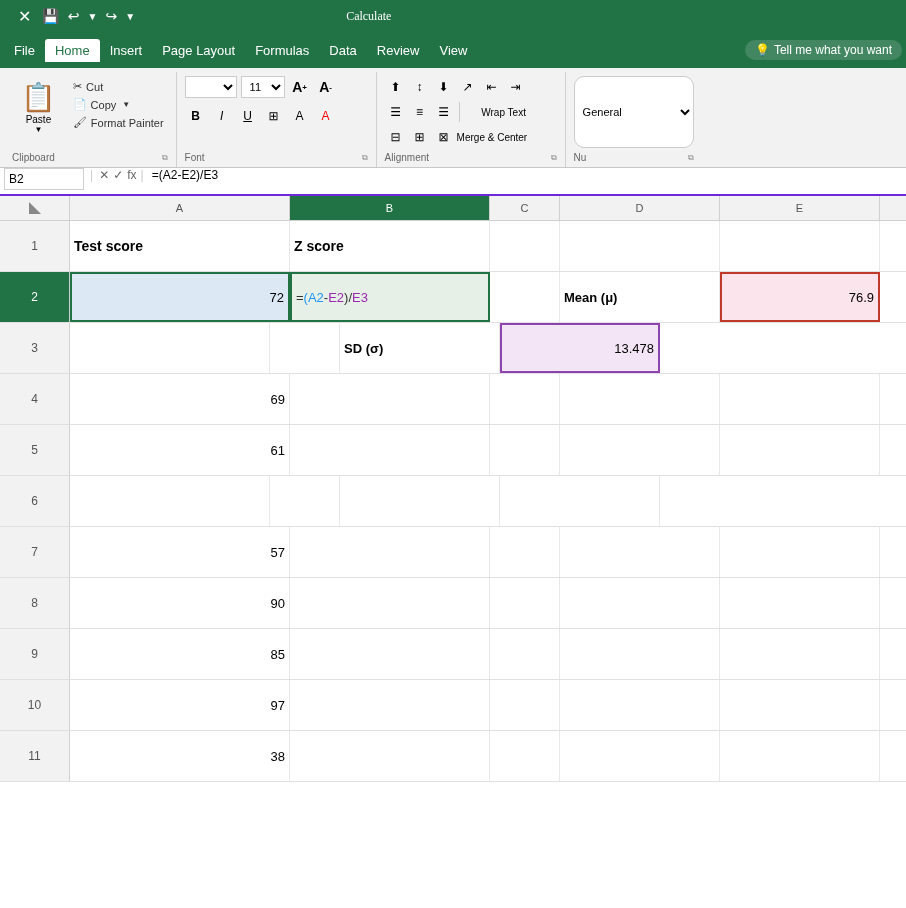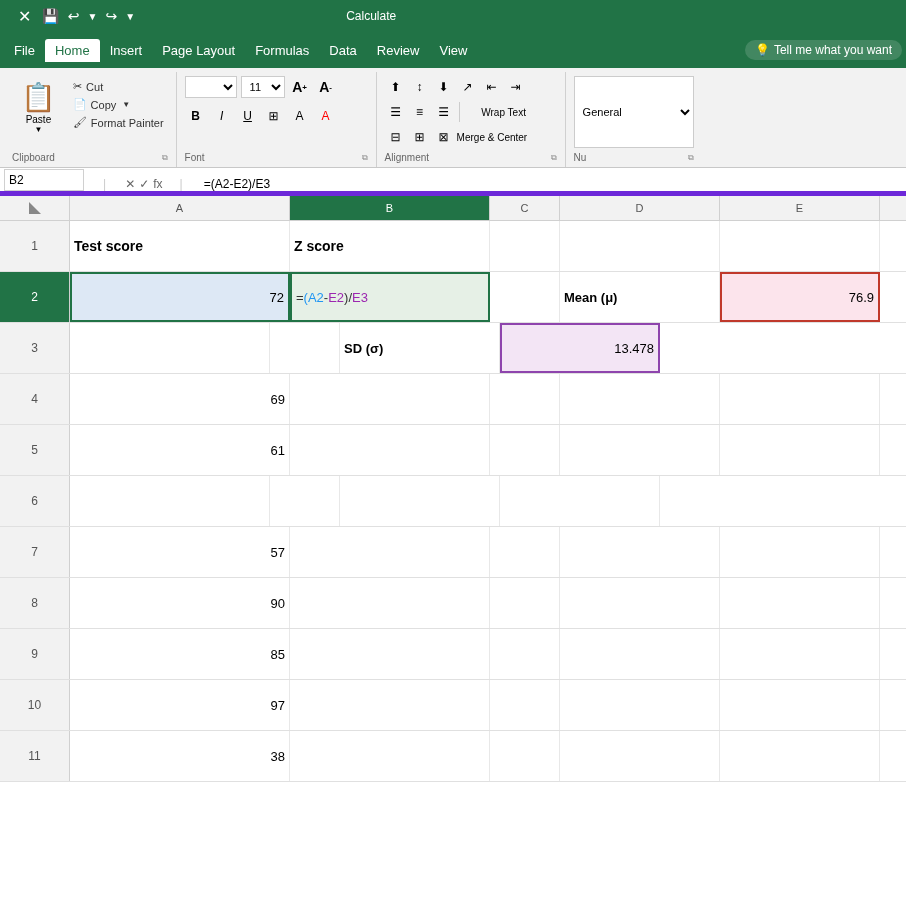--- a/index.html
+++ b/index.html
@@ -154,26 +154,26 @@
       border-radius: 2px;
       font-size: 12px;
     }
 
     
     .align-row { display: flex; gap: 2px; align-items: center; }
 
     
     .formula-bar {
       display: flex;
-      align-items: flex-end;
+      align-items: flex-start;
       height: 28px;
-      border-bottom: 5px solid #6d28d9;
+      border-bottom: 2px solid #6d28d9;
       background: white;
       padding: 0 4px;
-      gap: 17px;
+      gap: 4px;
     }
     .cell-ref-box {
       width: 80px;
       height: 22px;
       border: 1px solid #d0d0d0;
       padding: 0 4px;
       font-size: 12px;
       display: flex;
       align-items: center;
     }
@@ -312,21 +312,21 @@
   <div class="titlebar-left">
     <span style="color:white;font-size:16px;">✕</span>
     <div class="qat">
       <span class="qat-btn">💾</span>
       <span class="qat-btn">↩</span>
       <span class="qat-btn" style="font-size:10px;">▼</span>
       <span class="qat-btn">↪</span>
       <span class="qat-btn" style="font-size:10px;">▼</span>
     </div>
   </div>
-  <span style="margin-right: auto; margin-left: 200px;">Calculate</span>
+  <span style="margin-right: auto; margin-left: 200px; font-family: Liberation Serif, serif;">Calculate</span>
 </div>
 
 <div class="menu-bar">
   <div class="menu-item">File</div>
   <div class="menu-item active">Home</div>
   <div class="menu-item">Insert</div>
   <div class="menu-item">Page Layout</div>
   <div class="menu-item">Formulas</div>
   <div class="menu-item">Data</div>
   <div class="menu-item">Review</div>
@@ -420,21 +420,21 @@
       </div>
     </div>
     <div class="ribbon-group-label">
       <span>Alignment</span>
       <span class="dialog-launcher">⧉</span>
     </div>
   </div>
 
   <div class="ribbon-group">
     <div class="ribbon-group-content" style="flex-direction:column;">
-      <select class="font-select" style="width:120px;">
+      <select class="font-select" style="width:120px;border-radius:10px;">
         <option>General</option>
       </select>
     </div>
     <div class="ribbon-group-label">
       <span>Nu</span>
       <span class="dialog-launcher">⧉</span>
     </div>
   </div>
 
 </div>

